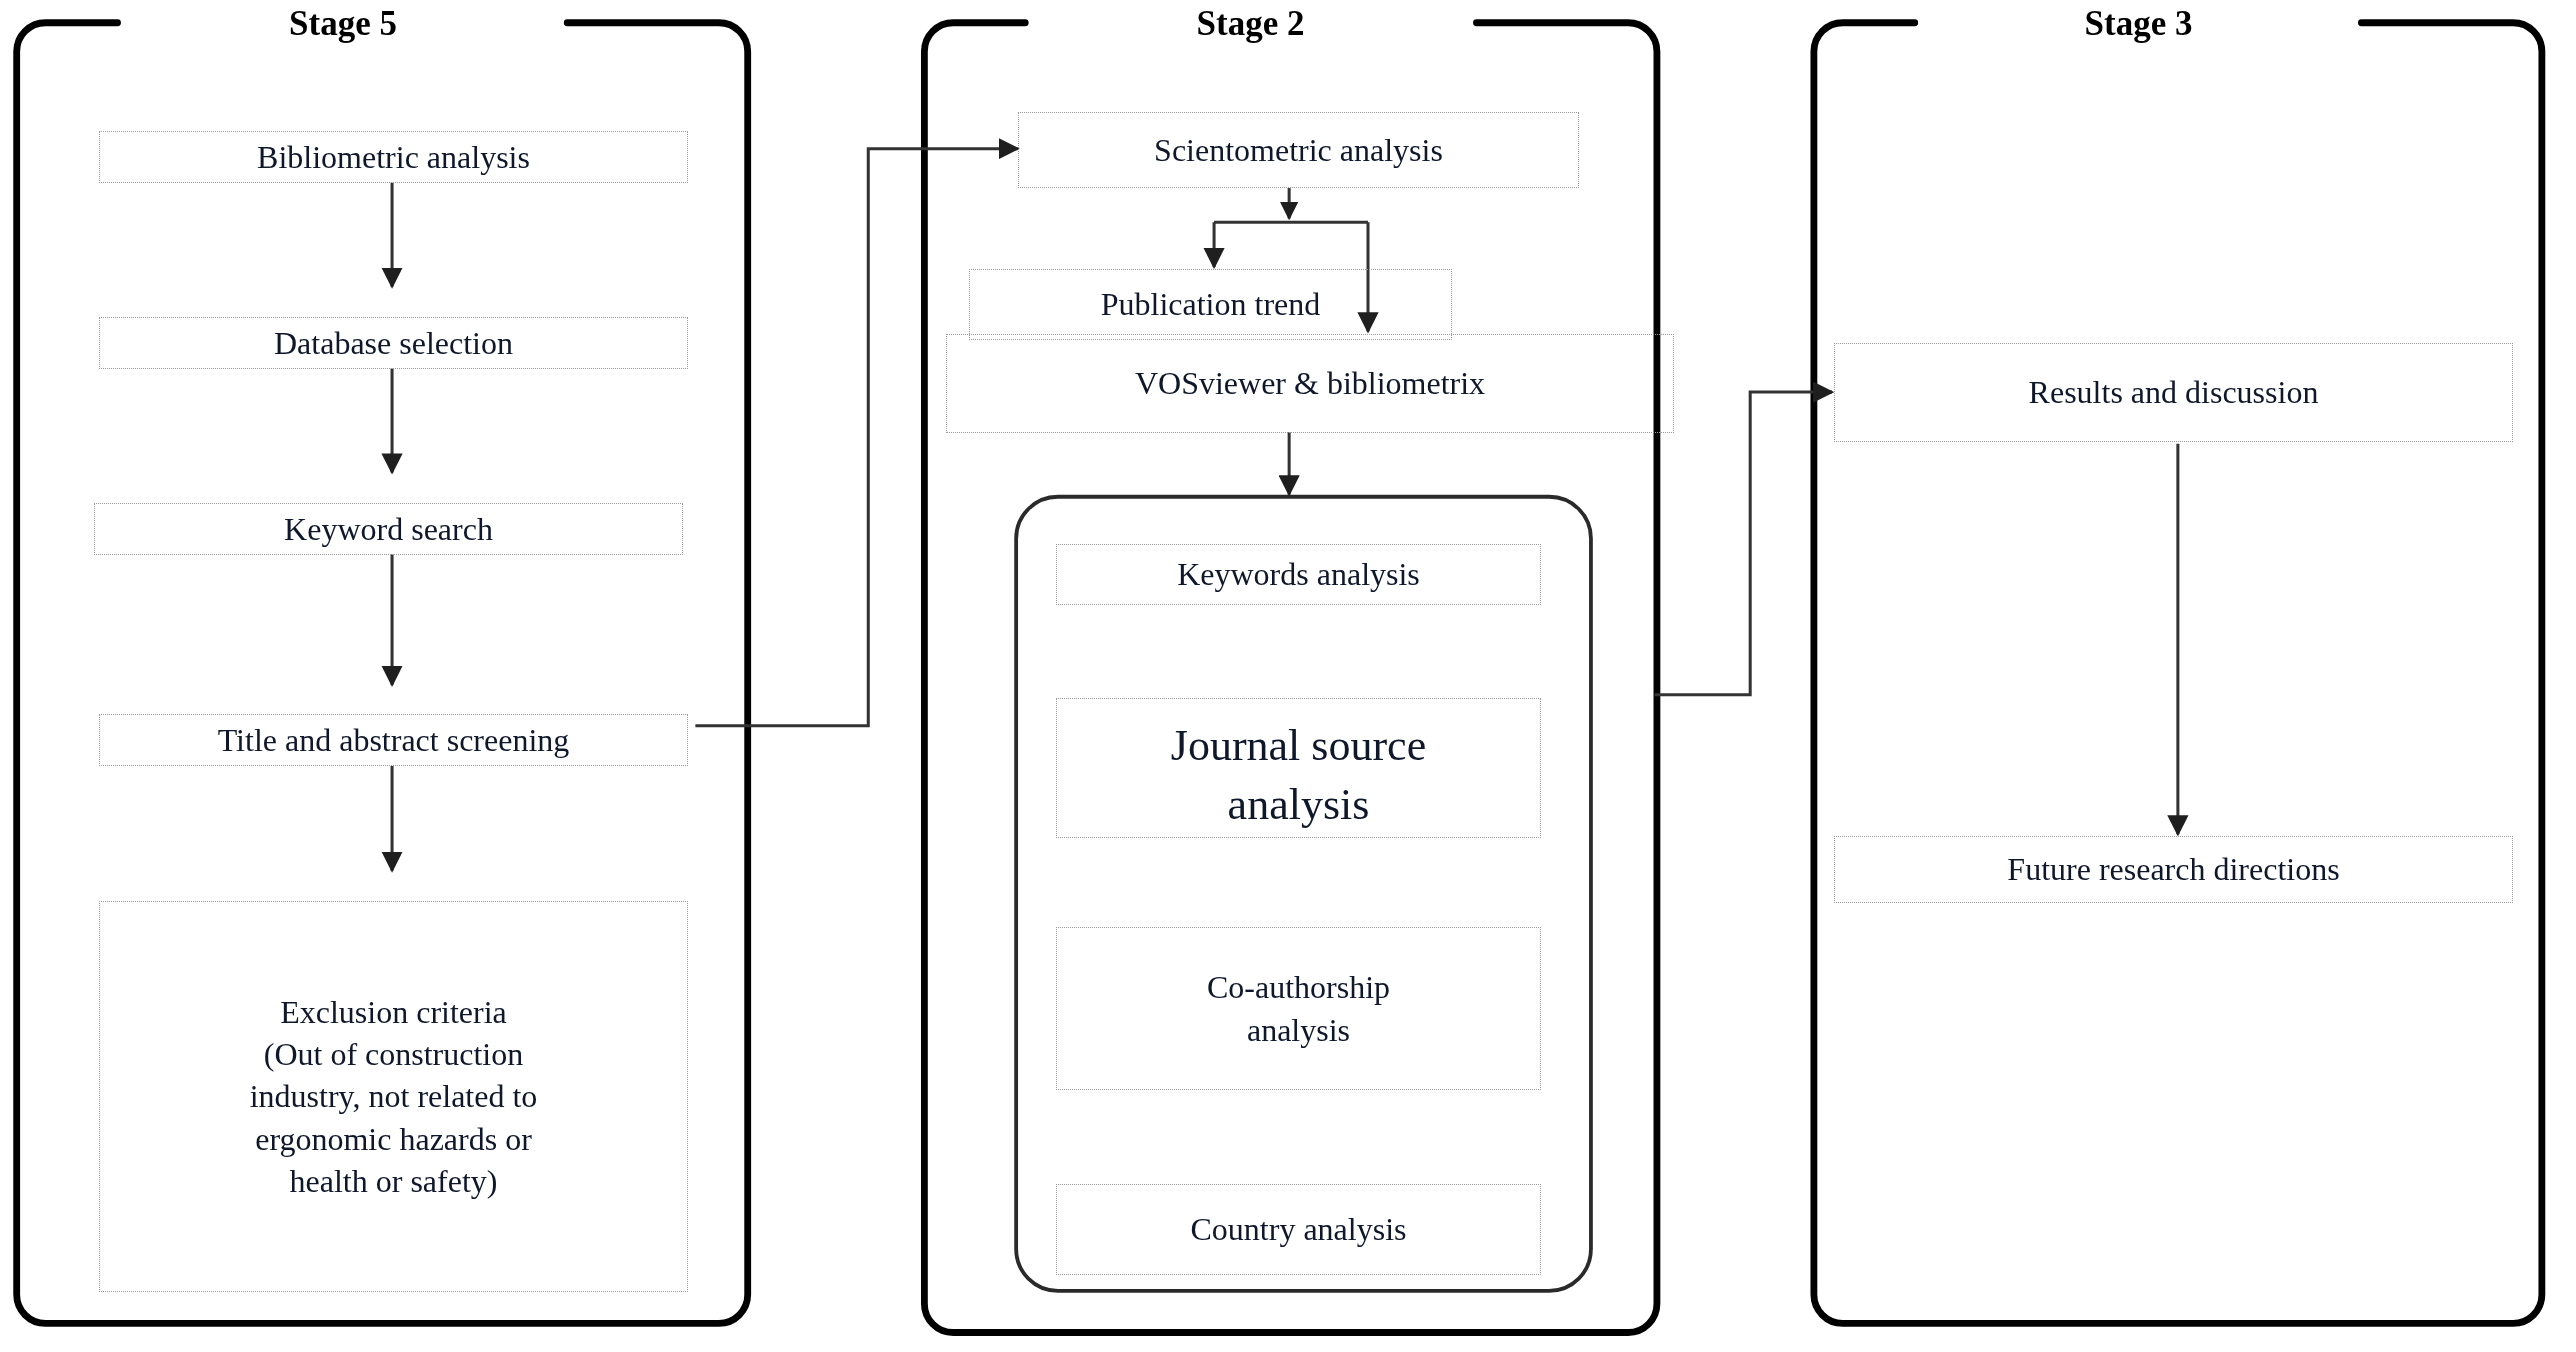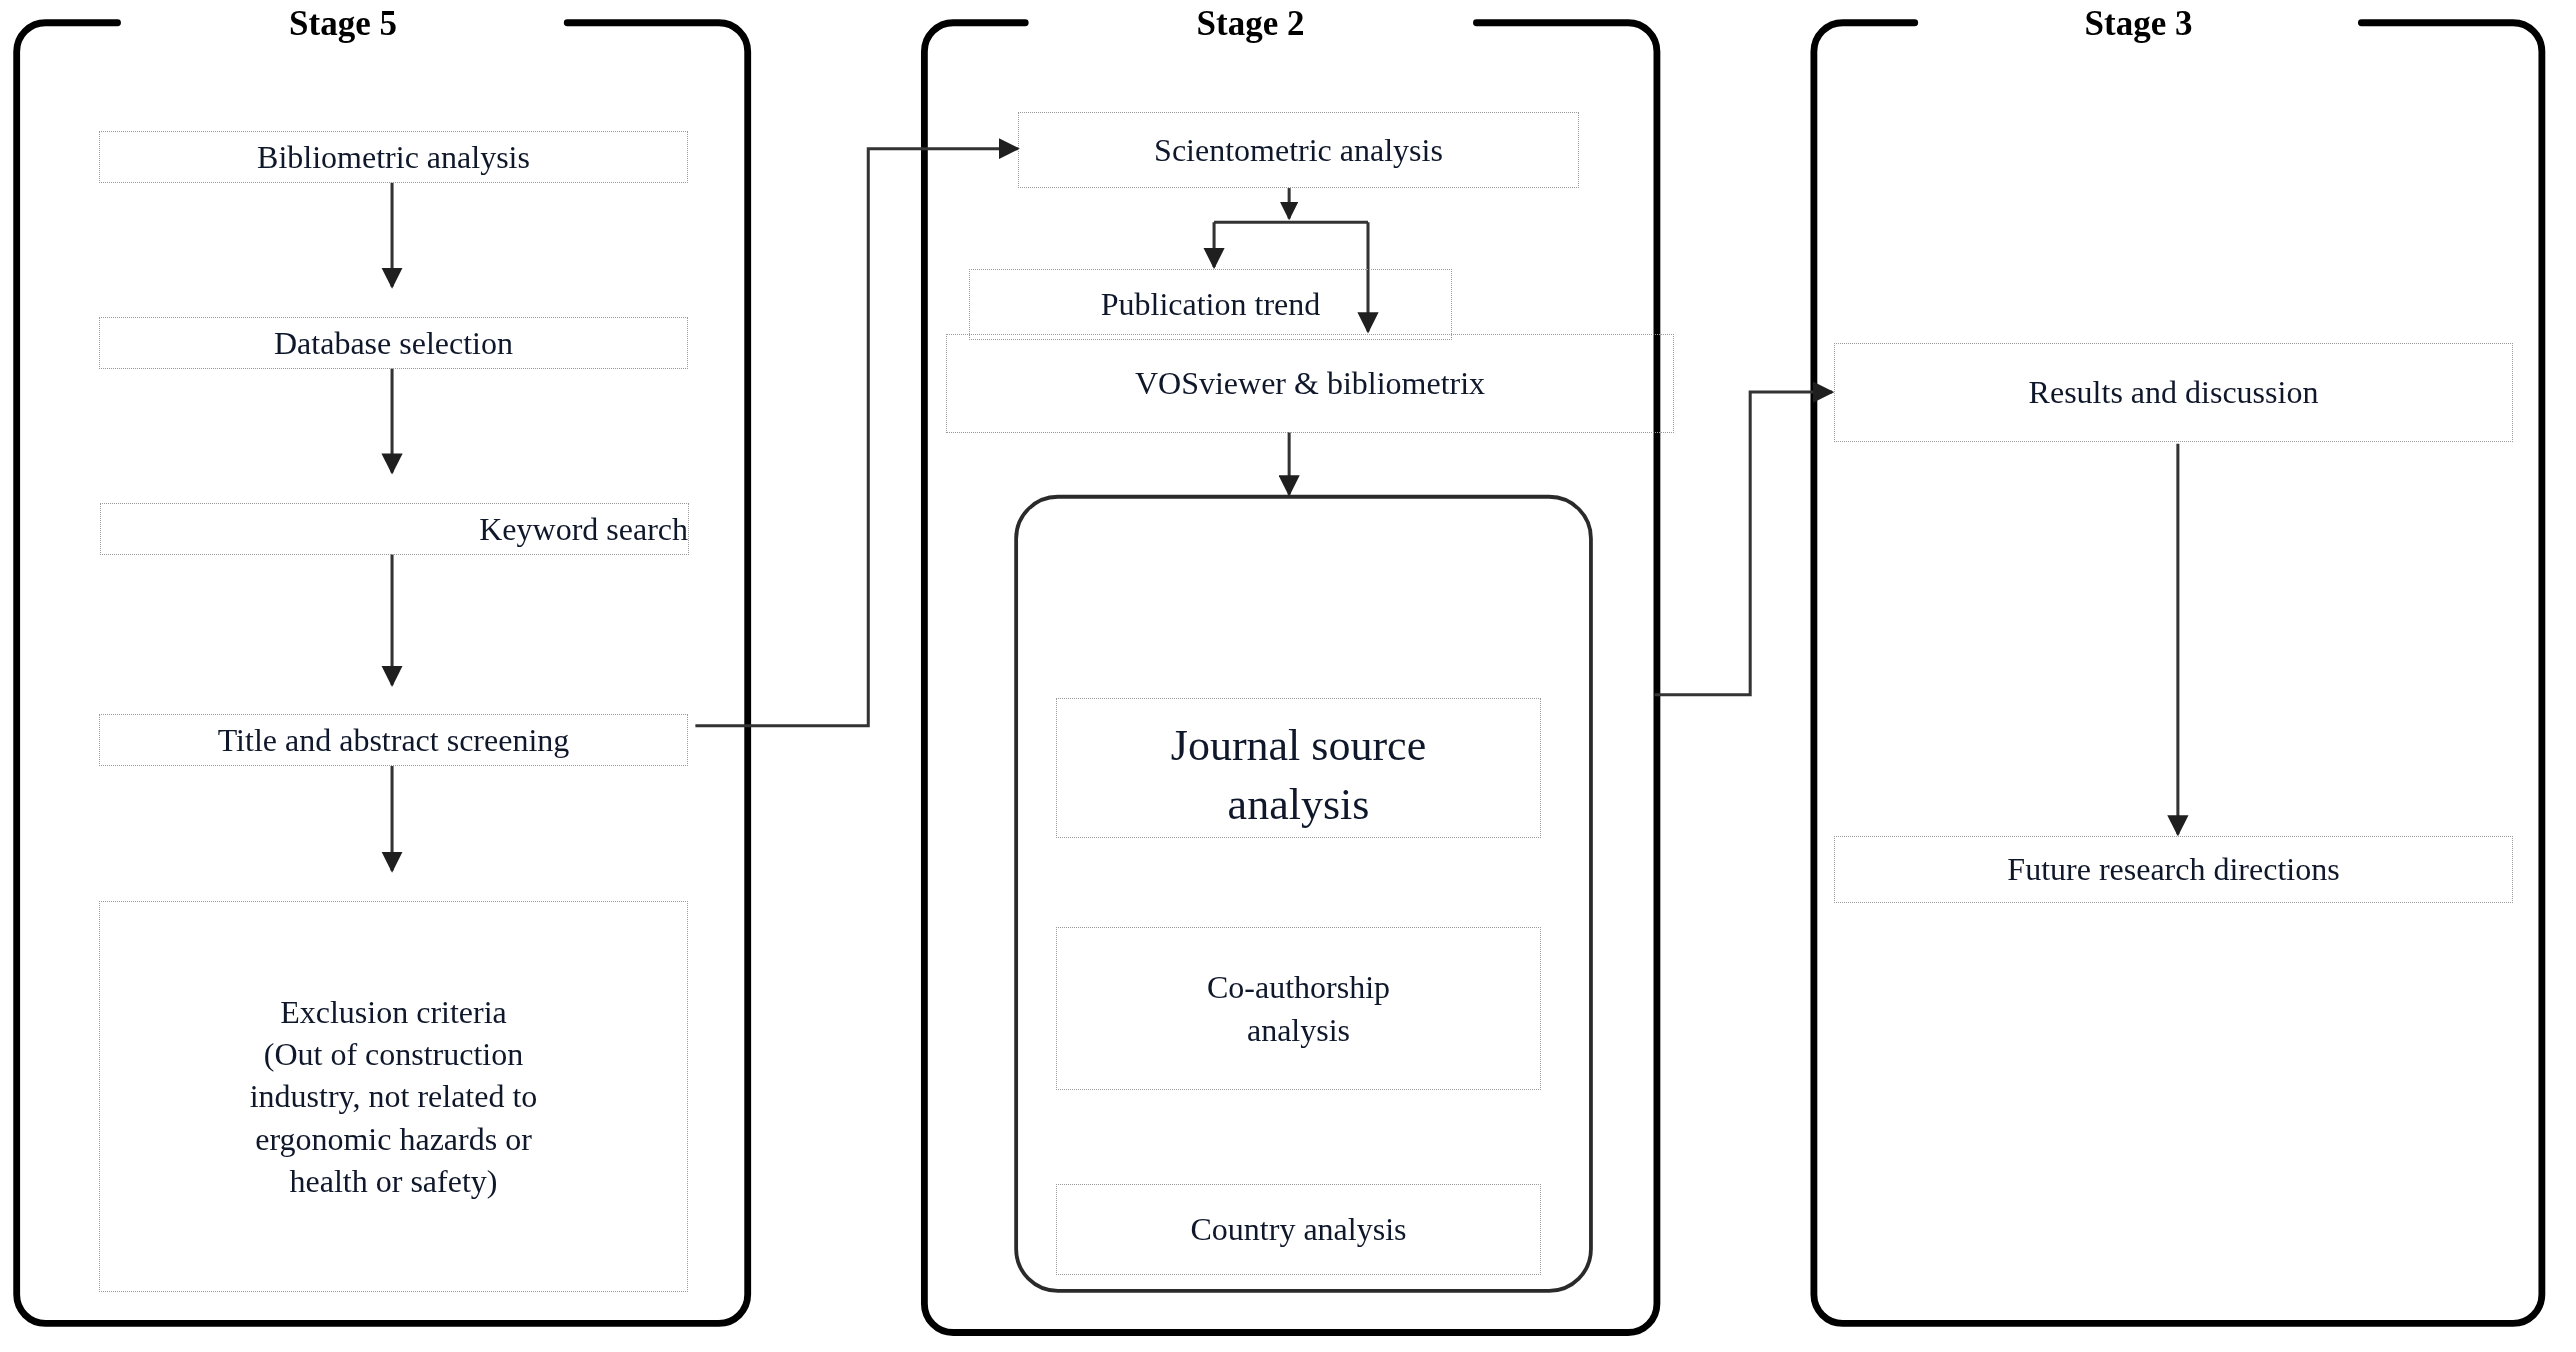--- a/index.html
+++ b/index.html
@@ -83,21 +83,21 @@
   <div class="stage-label" style="left:1915px;top:6px;width:447px;font-size:35px;">Stage 3</div>
 
   <div class="node" style="left:99px;top:131px;width:589px;height:52px;">
     <span style="font-size:32px;">Bibliometric analysis</span>
   </div>
 
   <div class="node" style="left:99px;top:317px;width:589px;height:52px;">
     <span style="font-size:32px;">Database selection</span>
   </div>
 
-  <div class="node" style="left:100px;top:503px;width:589px;height:52px;justify-content:flex-end;">
+  <div class="node" style="left:94px;top:503px;width:589px;height:52px;">
     <span style="font-size:32px;">Keyword search</span>
   </div>
 
   <div class="node" style="left:99px;top:714px;width:589px;height:52px;">
     <span style="font-size:32px;">Title and abstract screening</span>
   </div>
 
   <div class="node" style="left:99px;top:901px;width:589px;height:391px;">
     <span style="font-size:32px;white-space:pre-line;">Exclusion criteria
 (Out of construction
@@ -111,20 +111,23 @@
   </div>
 
   <div class="node" style="left:969px;top:269px;width:483px;height:71px;">
     <span style="font-size:32px;">Publication trend</span>
   </div>
 
   <div class="node" style="left:946px;top:334px;width:728px;height:99px;">
     <span style="font-size:32px;">VOSviewer &amp; bibliometrix</span>
   </div>
 
+  <div class="node" style="left:1056px;top:544px;width:485px;height:61px;">
+    <span style="font-size:32px;">Keywords analysis</span>
+  </div>
 
   <div class="node" style="left:1056px;top:698px;width:485px;height:140px;">
     <span style="font-size:44px;white-space:pre-line;margin-top:15px;">Journal source
 analysis</span>
   </div>
 
   <div class="node" style="left:1056px;top:927px;width:485px;height:163px;">
     <span style="font-size:32px;white-space:pre-line;">Co-authorship
 analysis</span>
   </div>

